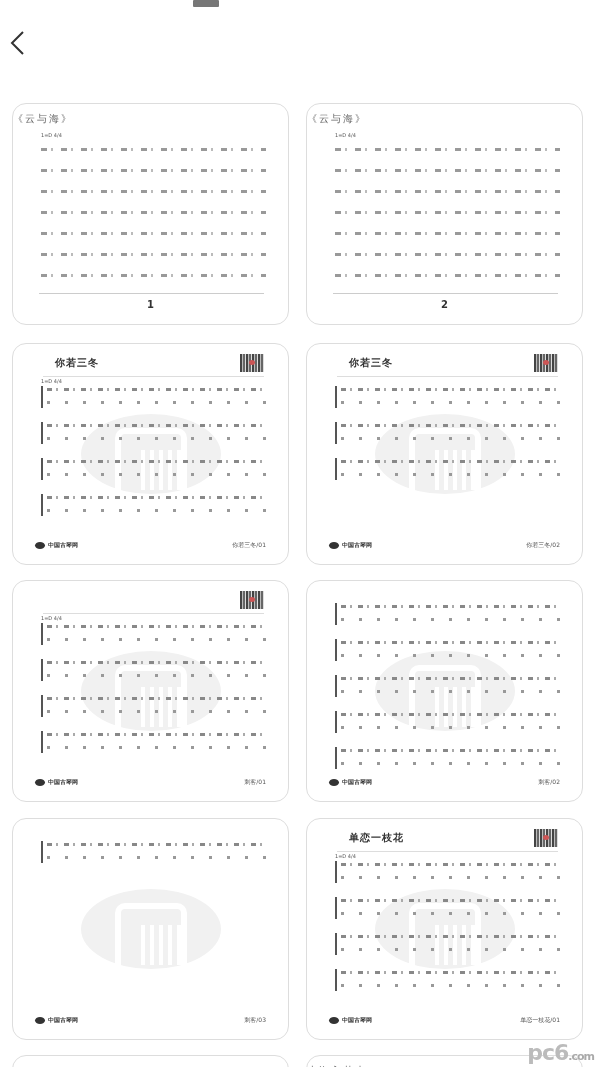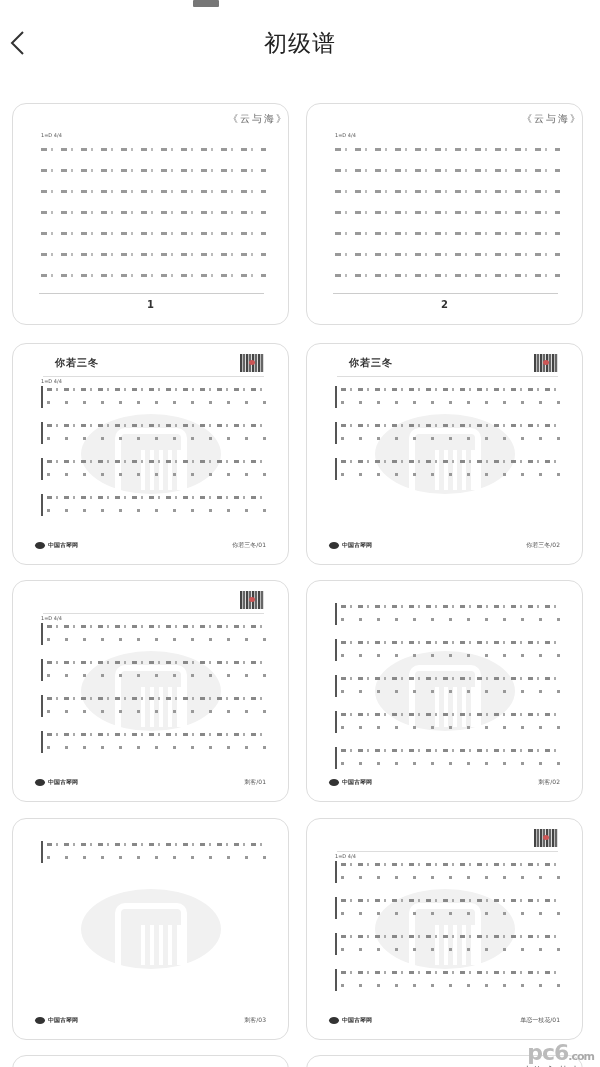--- a/index.html
+++ b/index.html
@@ -6,21 +6,21 @@
   html,body{width:600px;height:1067px;overflow:hidden;background:#fff;font-family:"DejaVu Sans",sans-serif;color:#222}
   .status{height:12px;position:relative}
   .status .ind{position:absolute;left:193px;top:0;width:26px;height:7px;background:#777;border-radius:1px}
   .header{position:absolute;top:18px;left:0;width:600px;height:52px}
   .back{position:absolute;left:4px;top:10px;width:30px;height:30px;cursor:pointer}
   .back svg{width:30px;height:30px}
   .title{position:absolute;left:0;right:0;top:10px;text-align:center;font-size:23px;color:#222;letter-spacing:1px}
   .grid{position:absolute;top:103px;left:12px;width:576px}
   .card{position:absolute;width:277px;height:222px;border:1.5px solid #ddd;border-radius:14px;background:#fff;overflow:hidden}
   .sheet{position:absolute;inset:0}
-  .sheet .stitle{position:absolute;top:8px;left:0;right:0;text-align:right;font-size:10px;color:#666;letter-spacing:2px}
+  .sheet .stitle{position:absolute;top:8px;left:0;right:0;text-align:left;font-size:10px;color:#666;letter-spacing:2px}
   .sheet .stitle.left{text-align:left;left:42px;font-weight:bold;color:#333;top:12px;letter-spacing:1px}
   .sheet .stitle.left2{text-align:left;left:20px;font-weight:bold;color:#333;top:12px}
   .qr{position:absolute;right:24px;top:10px;width:24px;height:18px;background:
      repeating-linear-gradient(90deg,#444 0 2px,#bbb 2px 3px,#666 3px 5px,#ddd 5px 6px)}
   .qr::after{content:"";position:absolute;left:9px;top:6px;width:6px;height:5px;background:#c55;border-radius:50%}
   .hr{position:absolute;left:30px;right:24px;height:1px;background:#ddd}
   .tempo{position:absolute;left:28px;font-size:5px;color:#555}
   .staff{position:absolute;left:28px;right:22px;height:22px}
   .staff .bar{position:absolute;left:0;top:0;bottom:0;width:2px;background:#555}
   .line{position:absolute;left:6px;right:0;height:3px;background:
@@ -46,21 +46,20 @@
 <div class="status">
   <div class="ind"></div>
 </div>
 
 <div class="header">
   <div class="back">
     <svg viewBox="0 0 30 30">
         <path d="M19 4 L8 15 L19 26" fill="none" stroke="#333" stroke-width="2"></path>
       </svg>
   </div>
-  <div class="title">初级谱</div>
 </div>
 
 <div class="grid" id="grid">
     <div class="card" style="left: 0px; top: 0px;">
       <div class="sheet">
         <div class="stitle">《云与海》</div>
         <div class="tempo" style="top:28px">1=D 4/4</div>
         <div class="single" style="top:44px"></div>
         <div class="single" style="top:65px"></div>
         <div class="single" style="top:86px"></div>
@@ -228,20 +227,21 @@
         <div class="logo">
           <span class="dot"></span>
           <span class="txt">中国古琴网</span>
         </div>
         <div class="pg">刺客/03</div>
       </div>
     </div>
     <div class="card" style="left: 294px; top: 715px;">
       <div class="sheet">
         <div class="wm"></div>
+        <div class="stitle left">单恋一枝花</div>
         <div class="qr"></div>
         <div class="hr" style="top:32px"></div>
         <div class="tempo" style="top:34px">1=D 4/4</div>
         <div class="staff" style="top:42px">
           <div class="bar"></div>
           <div class="line" style="top:2px"></div>
           <div class="line light" style="top:15px"></div>
         </div>
         <div class="staff" style="top:78px">
           <div class="bar"></div>

